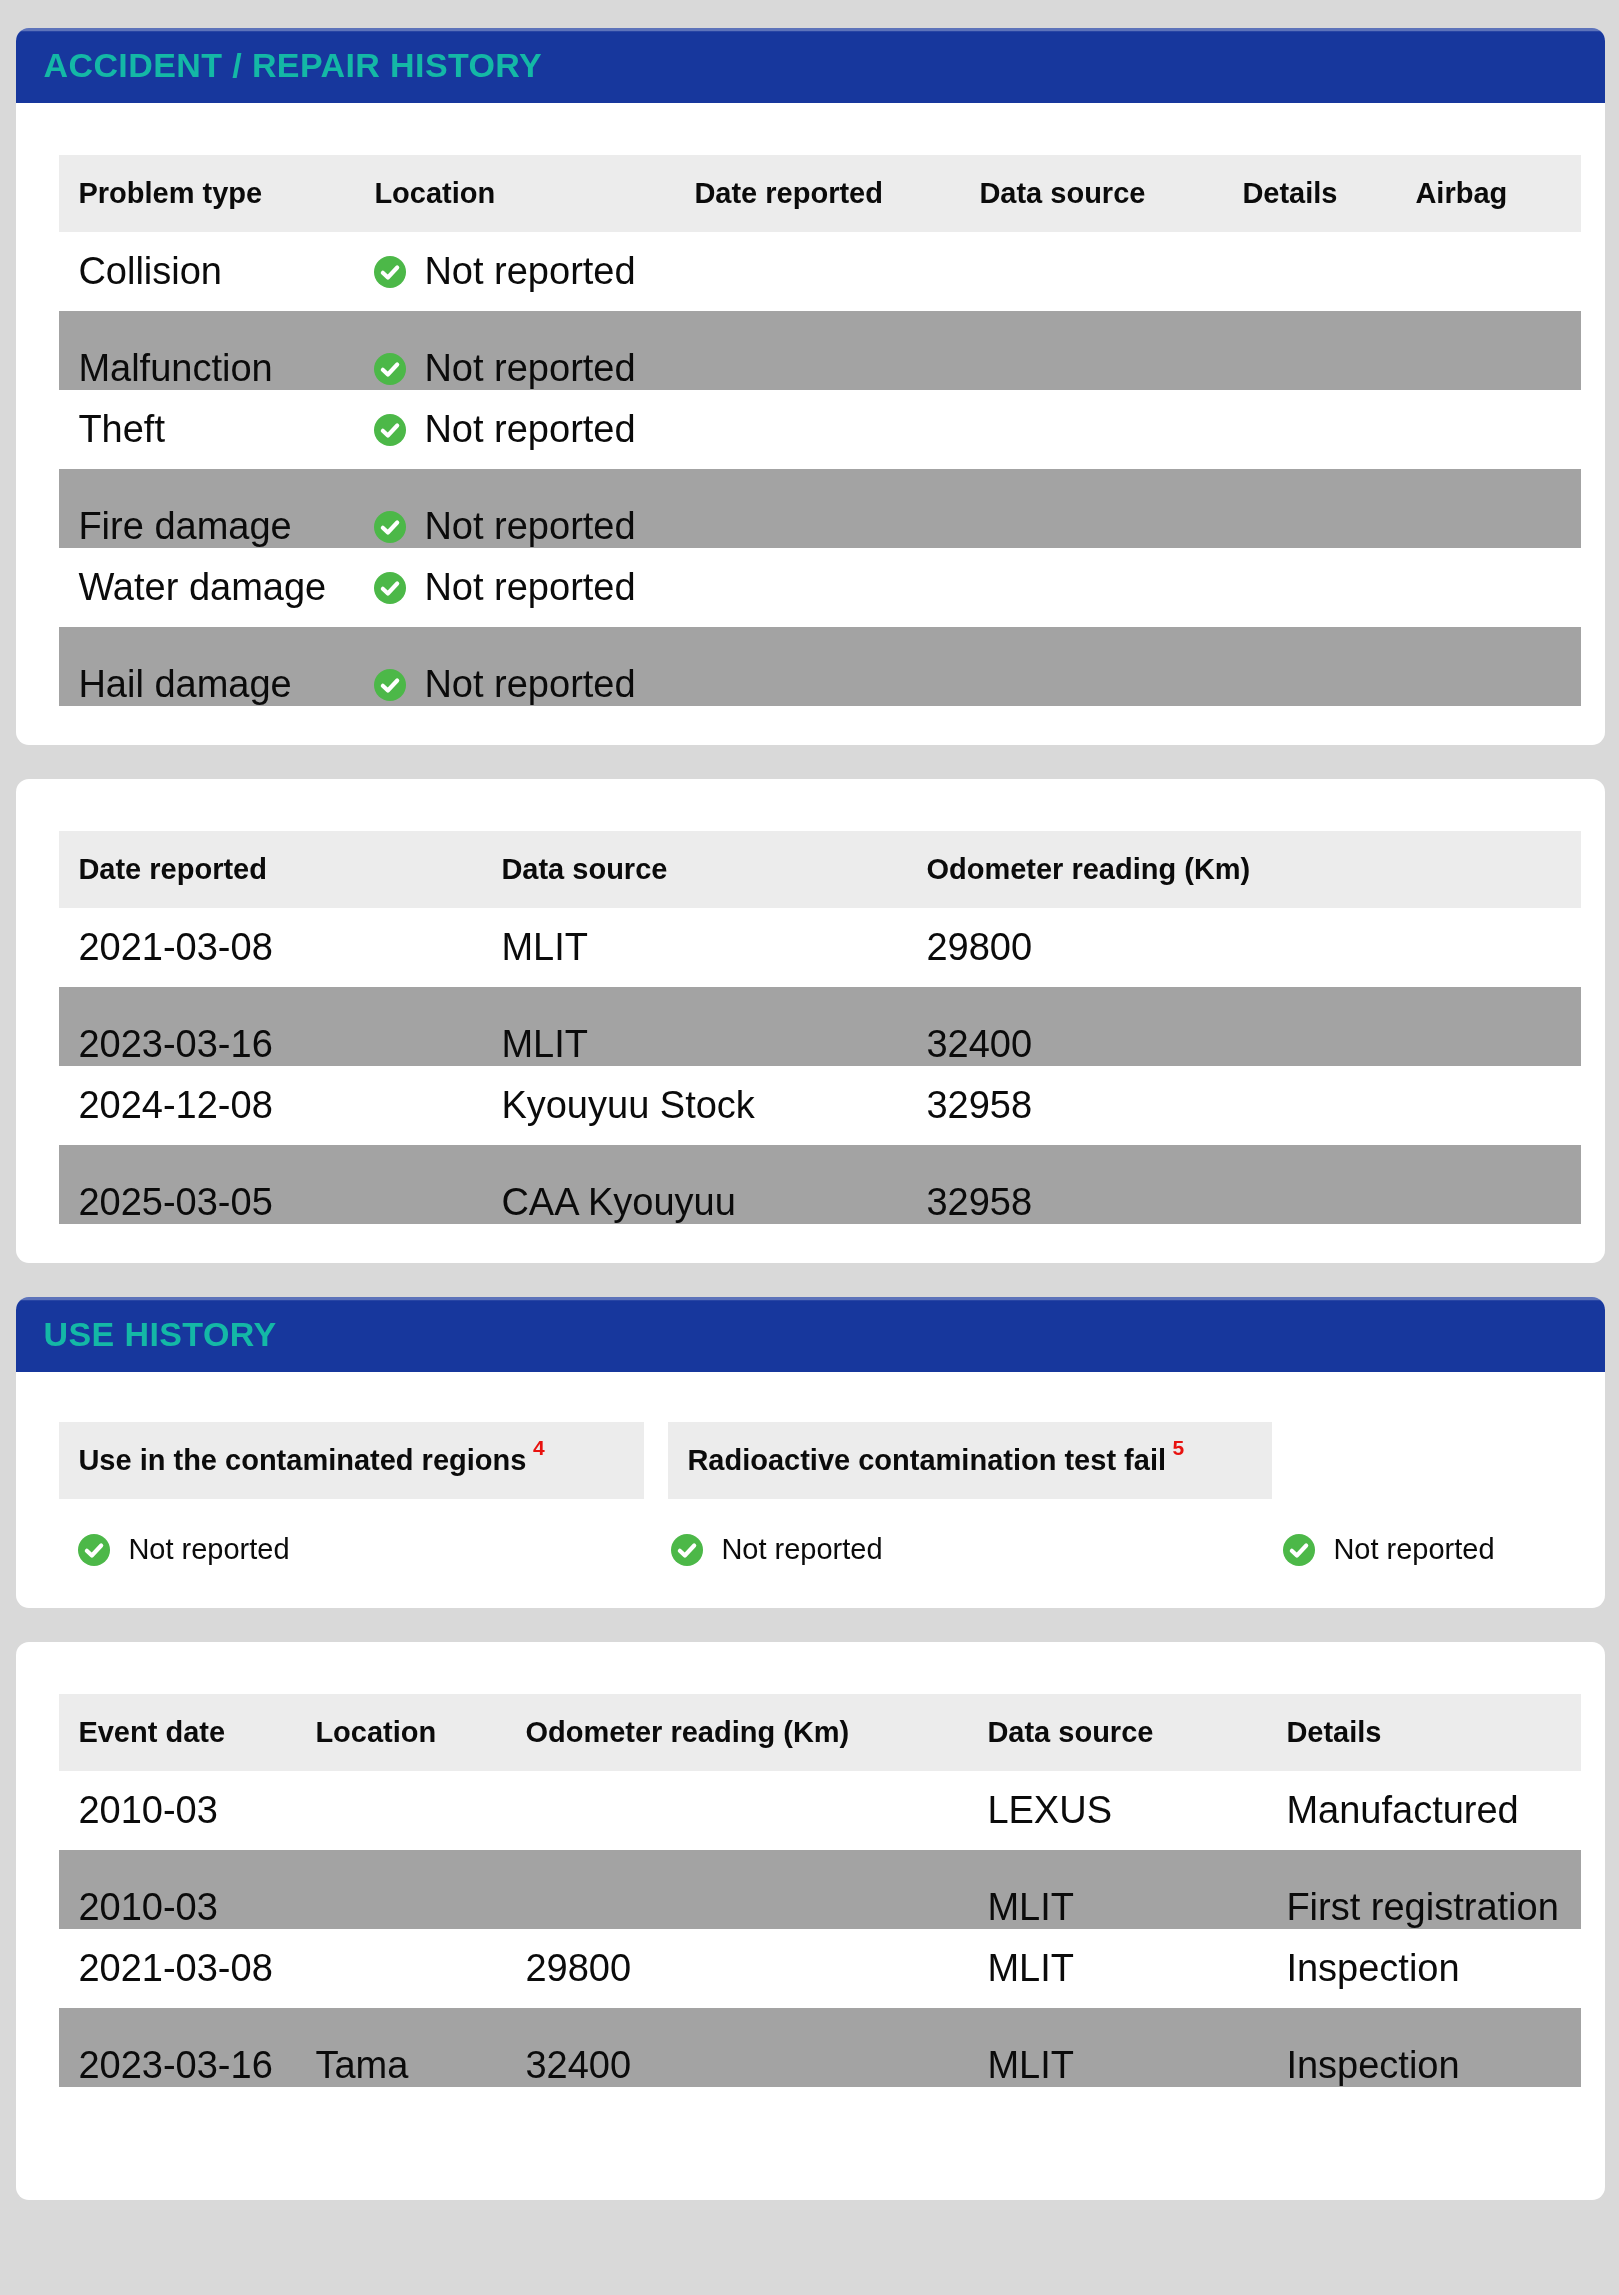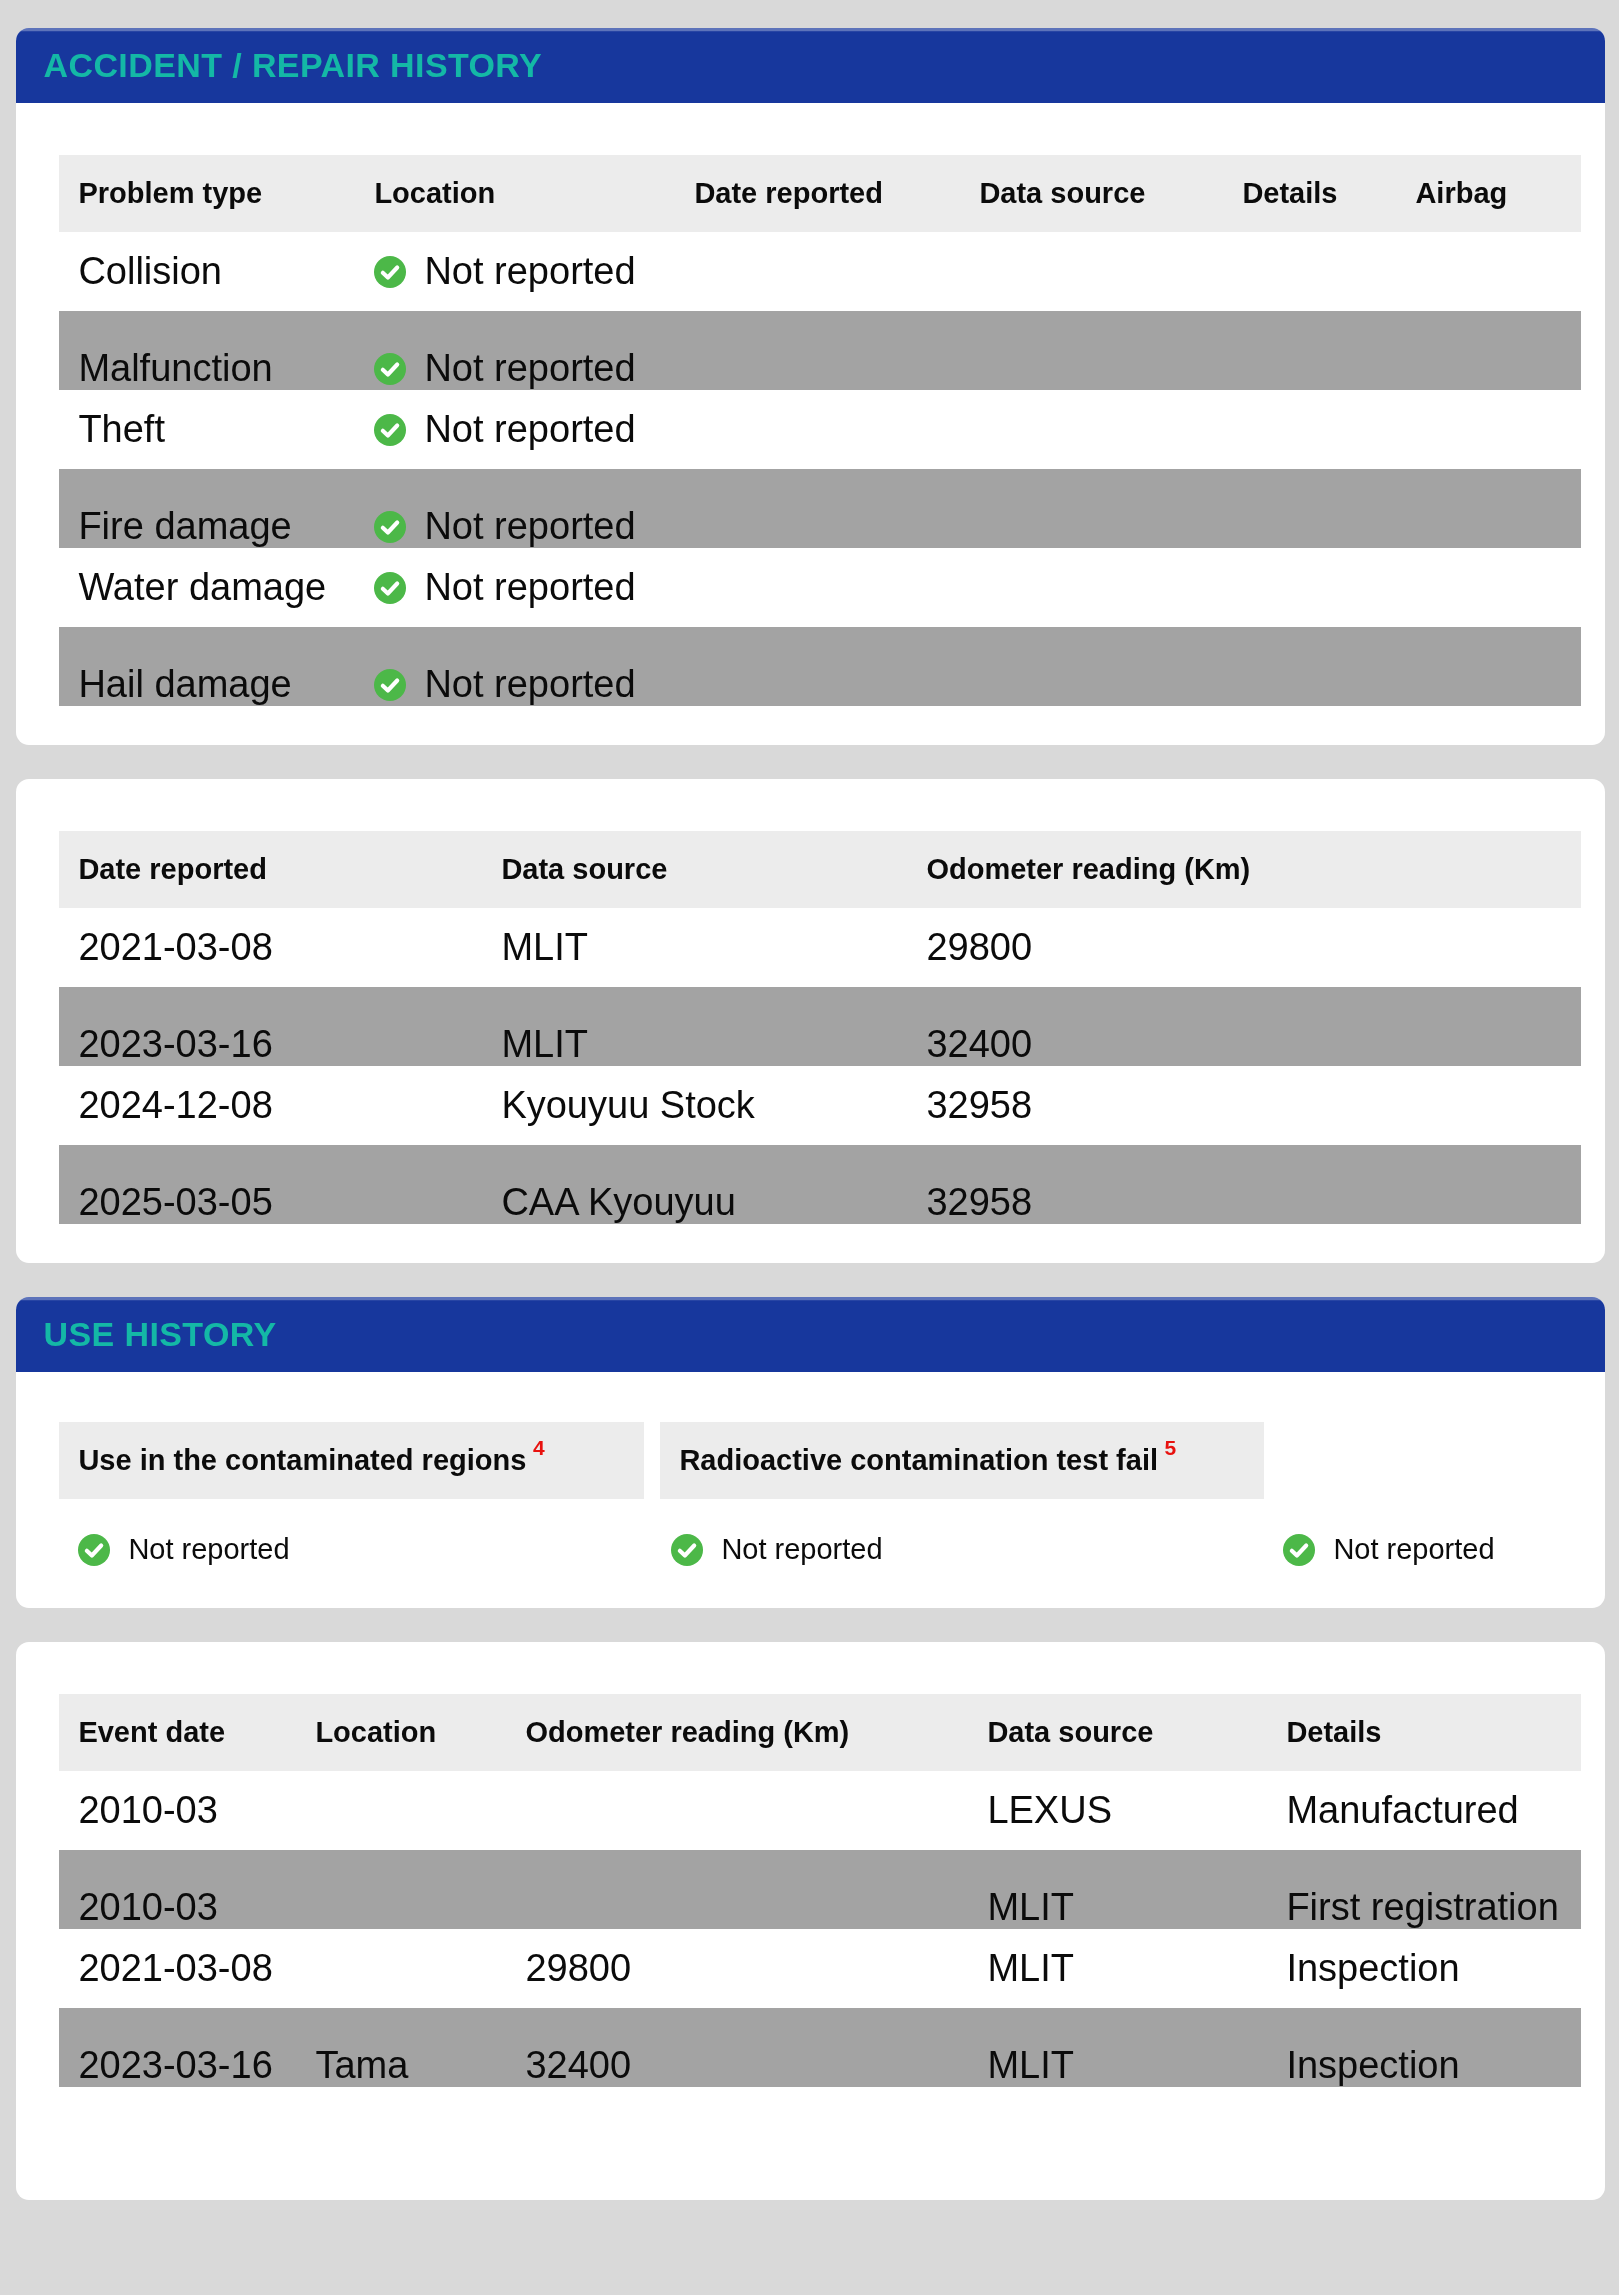--- a/index.html
+++ b/index.html
@@ -64,21 +64,21 @@
   .odo-c1{width:423px}.odo-c2{width:425px}.odo-c3{flex:1 1 auto}
   
   .det-c1{width:237px}.det-c2{width:210px}.det-c3{width:462px}
   .det-c4{width:299px}.det-c5{flex:1 1 auto}
 
   .status-value { display:flex; align-items:center; gap:18px; }
   .check-icon { width:32px; height:32px; flex:none; display:block; }
   .check-icon svg { width:32px; height:32px; display:block; }
 
   
-  .use-head { display:flex; gap:16px; height:77px; font-weight:700; font-size:29px;text-align:center; }
+  .use-head { display:flex; gap:24px; height:77px; font-weight:700; font-size:29px;text-align:center; }
   .use-seg {
     background:#ECECEC;
     display:flex; align-items:center;
     padding-left:19.4px;
     box-sizing:border-box;
     flex:none;
     white-space:nowrap;
   }
   .use-s1{width:585px}.use-s2{width:604px}.use-s3{flex:1 1 auto}
   .use-values { display:flex; gap:8px; padding-top:34px; font-size:29px; }

